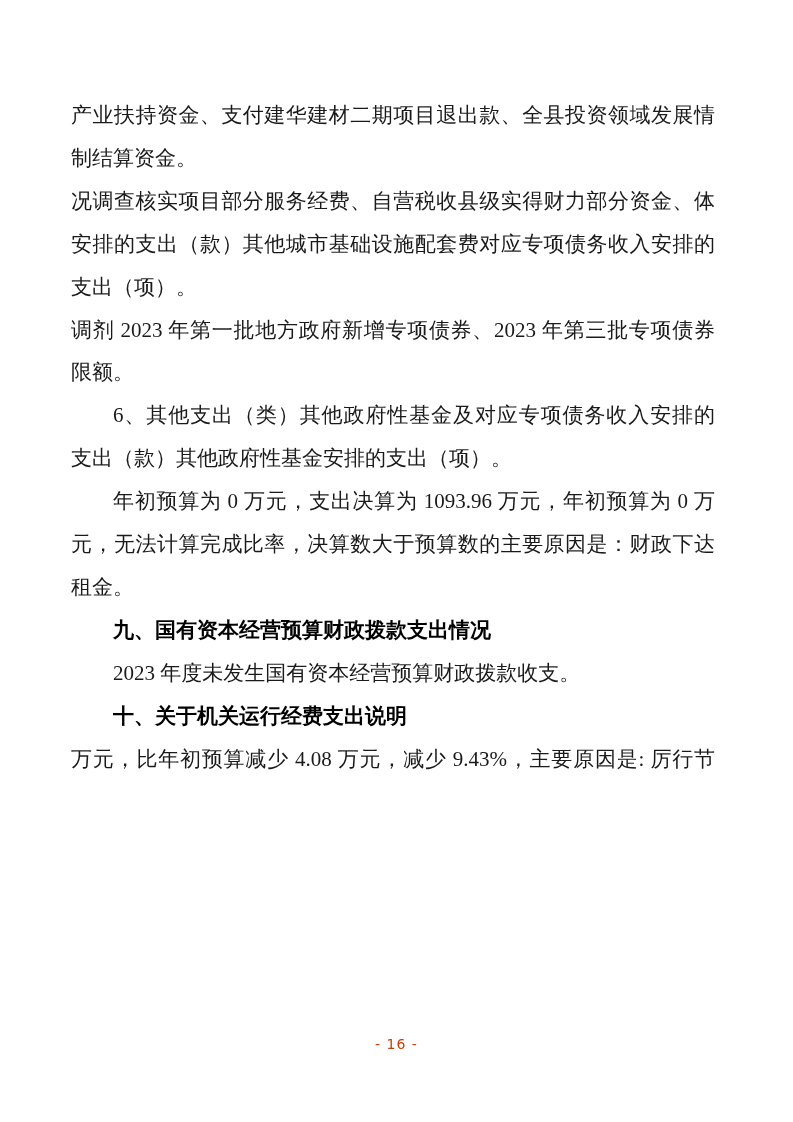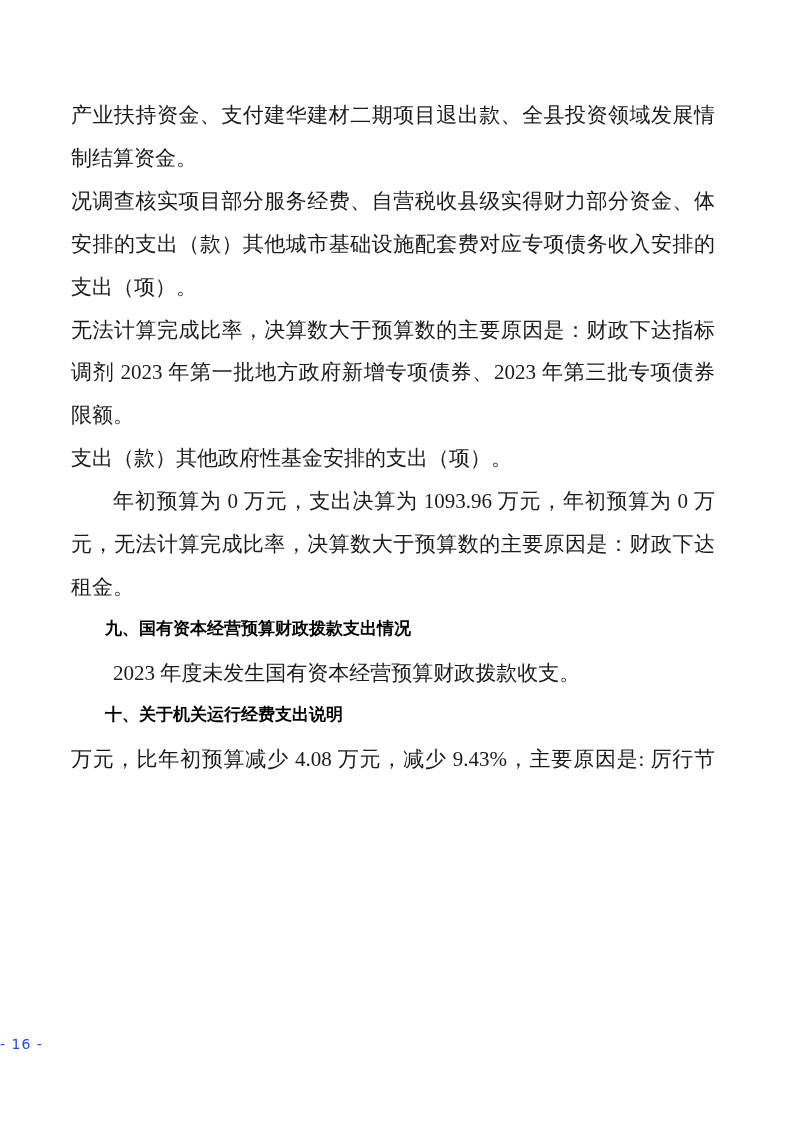--- a/index.html
+++ b/index.html
@@ -18,34 +18,34 @@
     position: absolute;
     left: 71px; top: 94px; width: 644px;
     font-size: 21px;
     line-height: 42.9px;
     color: #1a1a1a;
   }
   .line { text-align: justify; }
   .jl { text-align-last: justify; }
   .indent { text-indent: 2em; }
   .heading {
-    font-family: Liberation Mono, monospace;
+    font-family: Liberation Serif, serif;
     font-weight: 700;
-    font-size: 17px;
+    font-size: 21px;
     line-height: 42.9px;
     text-indent: 2em;
     color: #000000;
   }
   .footer {
     position: absolute;
     left: 0; top: 1036px; width: 100%;
-    text-align: left;
+    text-align: center;
     font-family: "DejaVu Sans", "Liberation Sans", sans-serif;
     font-size: 14px;
-    color: #1d4ed8;
+    color: #c2410c;
     letter-spacing: 1px;
   }
 </style>
 </head>
 <body>
 
 <div class="page">
   <div class="content">
 
     <div class="para">
@@ -53,26 +53,26 @@
       <div class="line">制结算资金。</div>
       <div class="line jl">况调查核实项目部分服务经费、自营税收县级实得财力部分资金、体</div>
     </div>
 
     <div class="para">
       <div class="line jl">安排的支出（款）其他城市基础设施配套费对应专项债务收入安排的</div>
       <div class="line">支出（项）。</div>
     </div>
 
     <div class="para">
-      <div class="line jl">无法计算完成比率，决算数大于预算数的主要原因是：财政下达指标</div>
       <div class="line jl">调剂 2023 年第一批地方政府新增专项债券、2023 年第三批专项债券</div>
       <div class="line">限额。</div>
     </div>
 
     <div class="para">
+      <div class="line jl indent">6、其他支出（类）其他政府性基金及对应专项债务收入安排的</div>
       <div class="line">支出（款）其他政府性基金安排的支出（项）。</div>
     </div>
 
     <div class="para">
       <div class="line jl indent">年初预算为 0 万元，支出决算为 1093.96 万元，年初预算为 0 万</div>
       <div class="line jl">元，无法计算完成比率，决算数大于预算数的主要原因是：财政下达</div>
       <div class="line">租金。</div>
     </div>
 
     <div class="heading">九、国有资本经营预算财政拨款支出情况</div>

